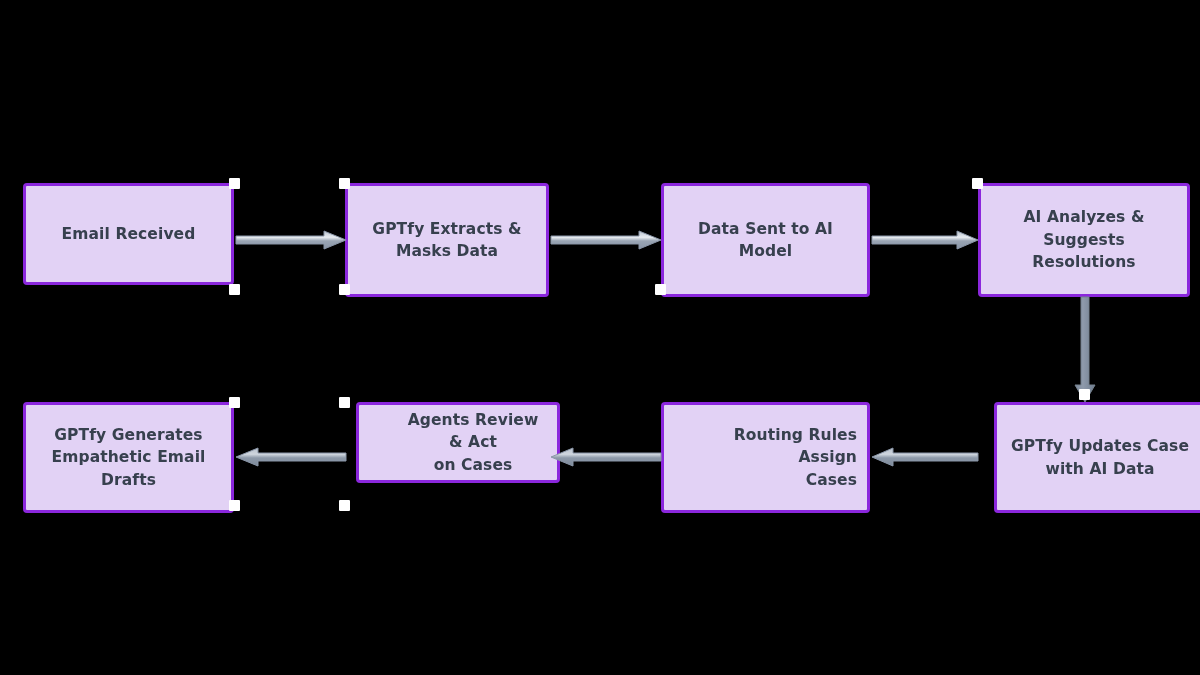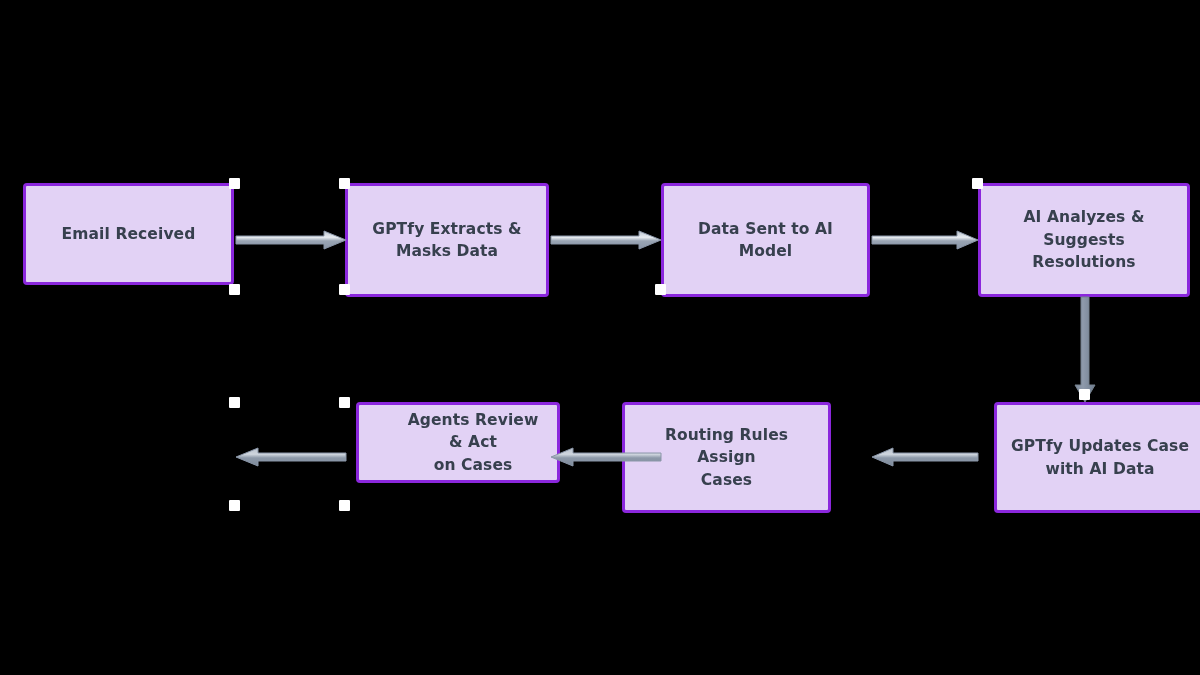--- a/index.html
+++ b/index.html
@@ -168,27 +168,32 @@
 
   <div class="node" style="left:661px; top:183px; width:209px; height:114px;">
     <span class="node-label">Data Sent to AI Model</span>
   </div>
 
   <div class="node" style="left:978px; top:183px; width:212px; height:114px;">
     <span class="node-label">AI Analyzes &amp;
 Suggests Resolutions</span>
   </div>
 
+  <div class="node" style="left:23px; top:402px; width:211px; height:111px;">
+    <span class="node-label">GPTfy Generates
+Empathetic Email
+Drafts</span>
+  </div>
 
   <div class="node" style="left:356px; top:402px; width:204px; height:81px;padding-left:40px;">
     <span class="node-label">Agents Review &amp; Act
 on Cases</span>
   </div>
 
-  <div class="node" style="left:622px; top:402px; width:209px; height:111px;">
+  <div class="node" style="left:661px; top:402px; width:209px; height:111px;text-align:right;">
     <span class="node-label">Routing Rules Assign
 Cases</span>
   </div>
 
   <div class="node" style="left:978px; top:402px; width:212px; height:111px;margin-left:16px;">
     <span class="node-label">GPTfy Updates Case
 with AI Data</span>
   </div>
 
   <div class="handle" style="left:229px; top:178px;"></div>

